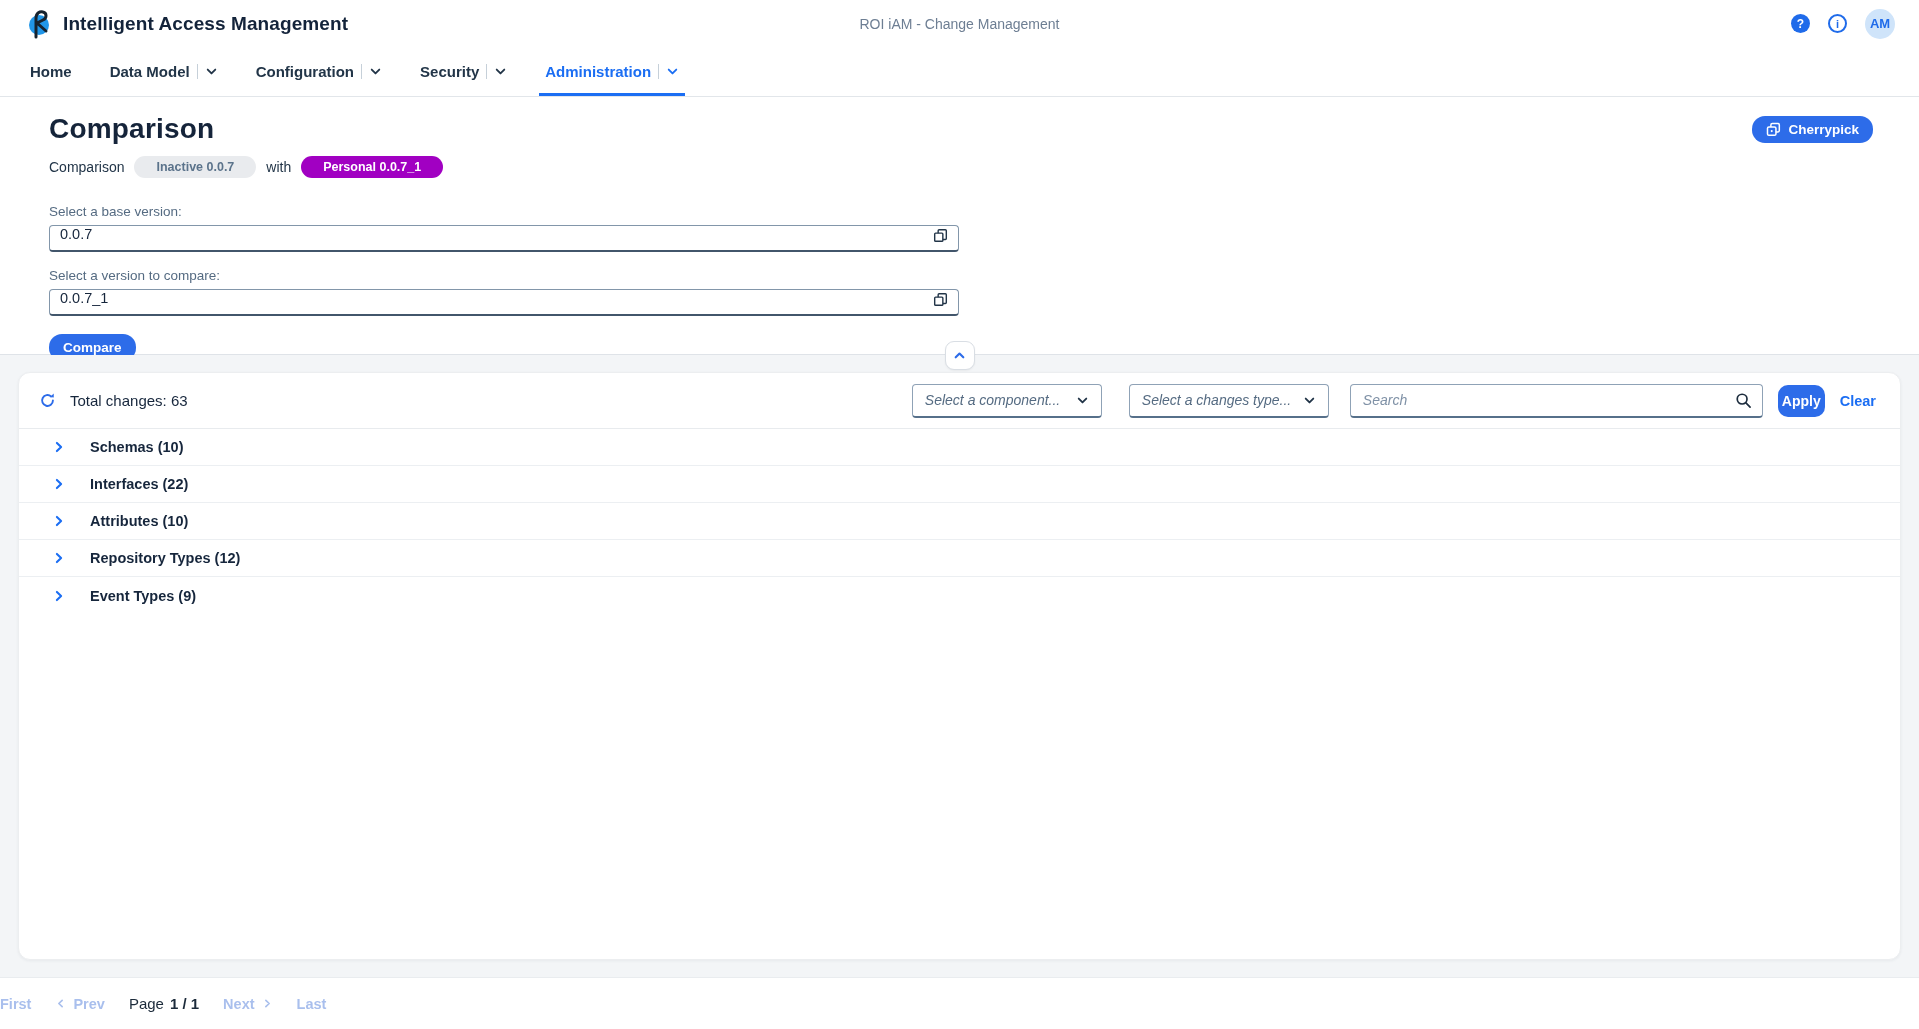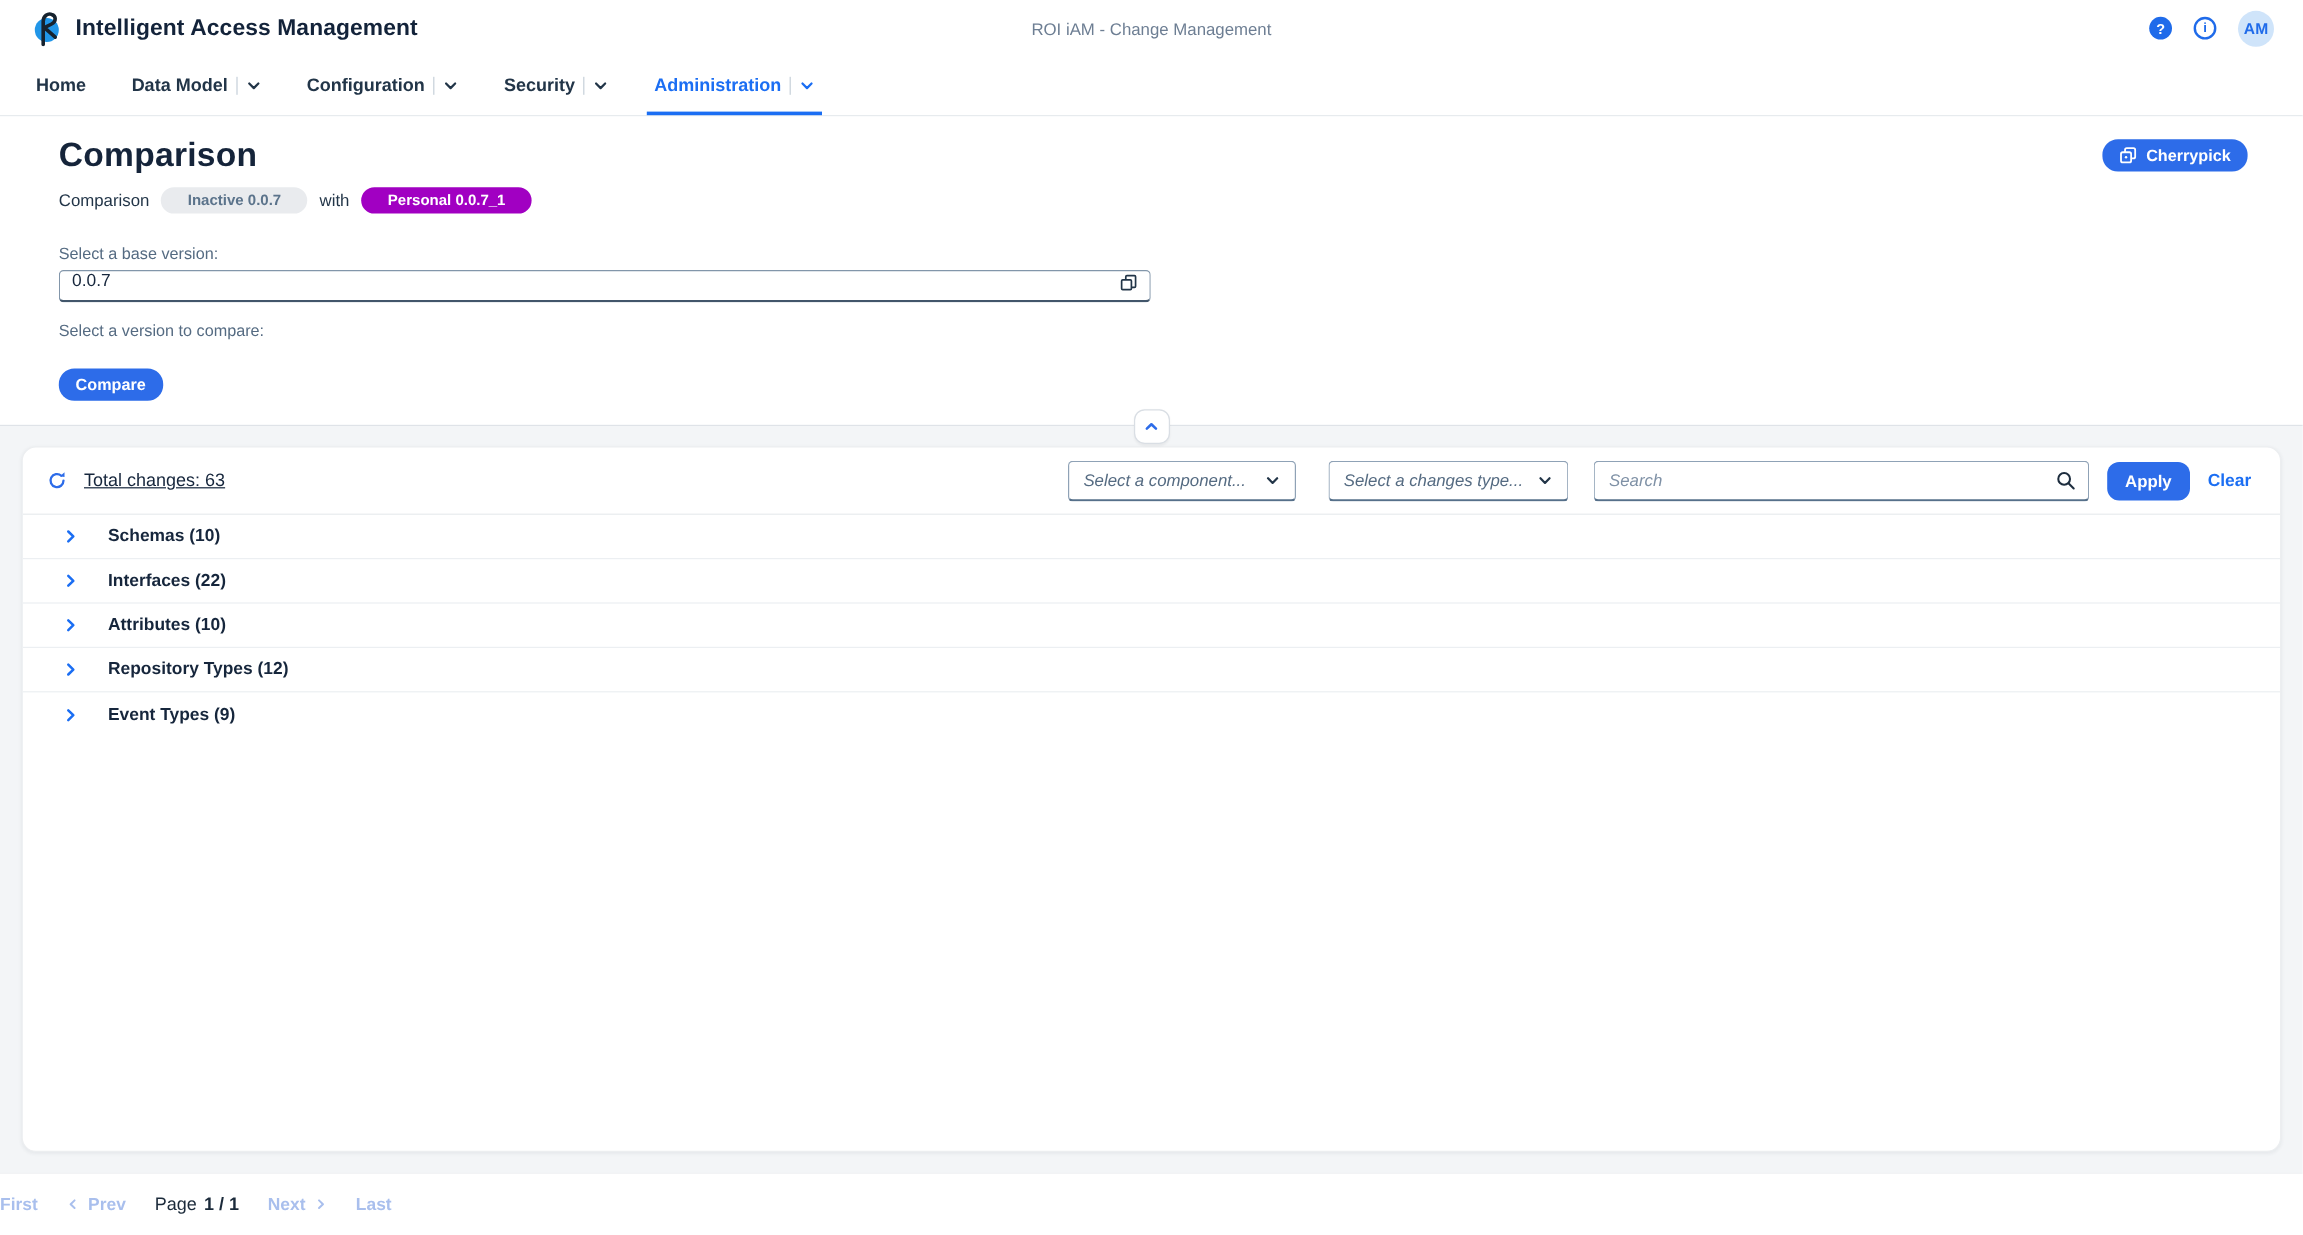--- a/index.html
+++ b/index.html
@@ -52,34 +52,34 @@
   .compare-btn { margin-top:18px; height:27px; }
 
   
   .content { flex:1; background:#f3f5f7; position:relative; padding:17px 18px 0 18px; }
   .collapse-toggle { position:absolute; top:-14px; left:50%; transform:translateX(-50%); width:30px; height:29px;
                      background:#fff; border:1px solid #d9dee4; border-radius:9px; display:flex; align-items:center; justify-content:center;
                      color:#2d6ce9; cursor:pointer; box-shadow:0 1px 2px rgba(0,0,0,.05); }
   .card { background:#fff; border-radius:12px; height:588px; box-shadow:0 1px 3px rgba(34,54,73,.06); border:1px solid #eceef0; overflow:hidden; }
   .card-header { height:56px; display:flex; align-items:center; padding:0 24px 0 20px; border-bottom:1px solid #e8ebee; }
   .refresh-btn { color:#2d6ce9; display:flex; cursor:pointer; margin-right:14px; }
-  .total-label { font-size:15px; color:#16263c;text-decoration:underline; }
+  .total-label { font-size:15px; color:#16263c; }
   .filters { margin-left:auto; display:flex; align-items:center; }
   .select-field { height:34px; display:flex; align-items:center; justify-content:space-between; border:1px solid #8fa2b6;
                   border-bottom:2px solid #56708a; border-radius:4px; background:#fff; padding:0 12px; cursor:pointer; }
   .select-field .ph { font-size:14px; font-style:italic; color:#556b82; }
   .select-field .chev { color:#223548; display:flex; }
   .sel-component { width:190px; margin-right:27px; }
   .sel-changetype { width:200px; margin-right:21px; }
   .search-field { width:413px; height:34px; display:flex; align-items:center; border:1px solid #8fa2b6; border-bottom:2px solid #56708a;
                   border-radius:4px; background:#fff; padding:0 10px 0 12px; }
   .search-field input { border:none; outline:none; flex:1; font-family:inherit; font-size:14px; color:#16263c; background:transparent; }
   .search-field input::placeholder { font-style:italic; color:#7f91a6; opacity:1; }
   .search-icon { color:#1d2d3e; display:flex; cursor:pointer; }
-  .apply-btn { margin-left:15px; height:32px; border-radius:10px; font-size:14px; padding:0 15px; }
+  .apply-btn { margin-left:15px; height:32px; border-radius:10px; font-size:14px; padding:0 4px; }
   .clear-link { margin-left:15px; font-size:14.5px; font-weight:600; color:#1b6ef3; cursor:pointer; }
 
   .section-row { height:37px; display:flex; align-items:center; padding-left:33px; border-bottom:1px solid #eceff2; cursor:pointer; }
   .section-row:last-child { border-bottom:none; }
   .row-chev { color:#1b6ef3; display:flex; margin-right:24px; }
   .row-label { font-size:14.5px; font-weight:700; color:#16263c; }
 
   
   .footer { height:52px; background:#fff; border-top:1px solid #e9ecef; display:flex; align-items:center; gap:24px; }
   .pg-link { font-size:14.5px; font-weight:600; color:#a9bfed; cursor:default; display:flex; align-items:center; gap:7px; }
@@ -178,20 +178,29 @@
           <svg width="15" height="15" viewBox="0 0 16 16">
             <rect x="5.5" y="1.8" width="8.7" height="10.5" rx="1" fill="none" stroke="currentColor" stroke-width="1.5"></rect>
             <rect x="1.8" y="5.5" width="8.7" height="8.7" rx="1" fill="#fff" stroke="currentColor" stroke-width="1.5"></rect>
           </svg>
         </span>
       </div>
     </div>
 
     <div class="mt-field">
       <div class="field-label">Select a version to compare:</div>
+      <div class="version-input">
+        <input type="text" value="0.0.7_1" style="">
+        <span class="vh-icon">
+          <svg width="15" height="15" viewBox="0 0 16 16">
+            <rect x="5.5" y="1.8" width="8.7" height="10.5" rx="1" fill="none" stroke="currentColor" stroke-width="1.5"></rect>
+            <rect x="1.8" y="5.5" width="8.7" height="8.7" rx="1" fill="#fff" stroke="currentColor" stroke-width="1.5"></rect>
+          </svg>
+        </span>
+      </div>
     </div>
 
     <button class="btn-blue compare-btn">
       <span>Compare</span>
     </button>
   </div>
 
   <div class="content">
     <div class="collapse-toggle">
       <svg width="13" height="13" viewBox="0 0 12 12">

